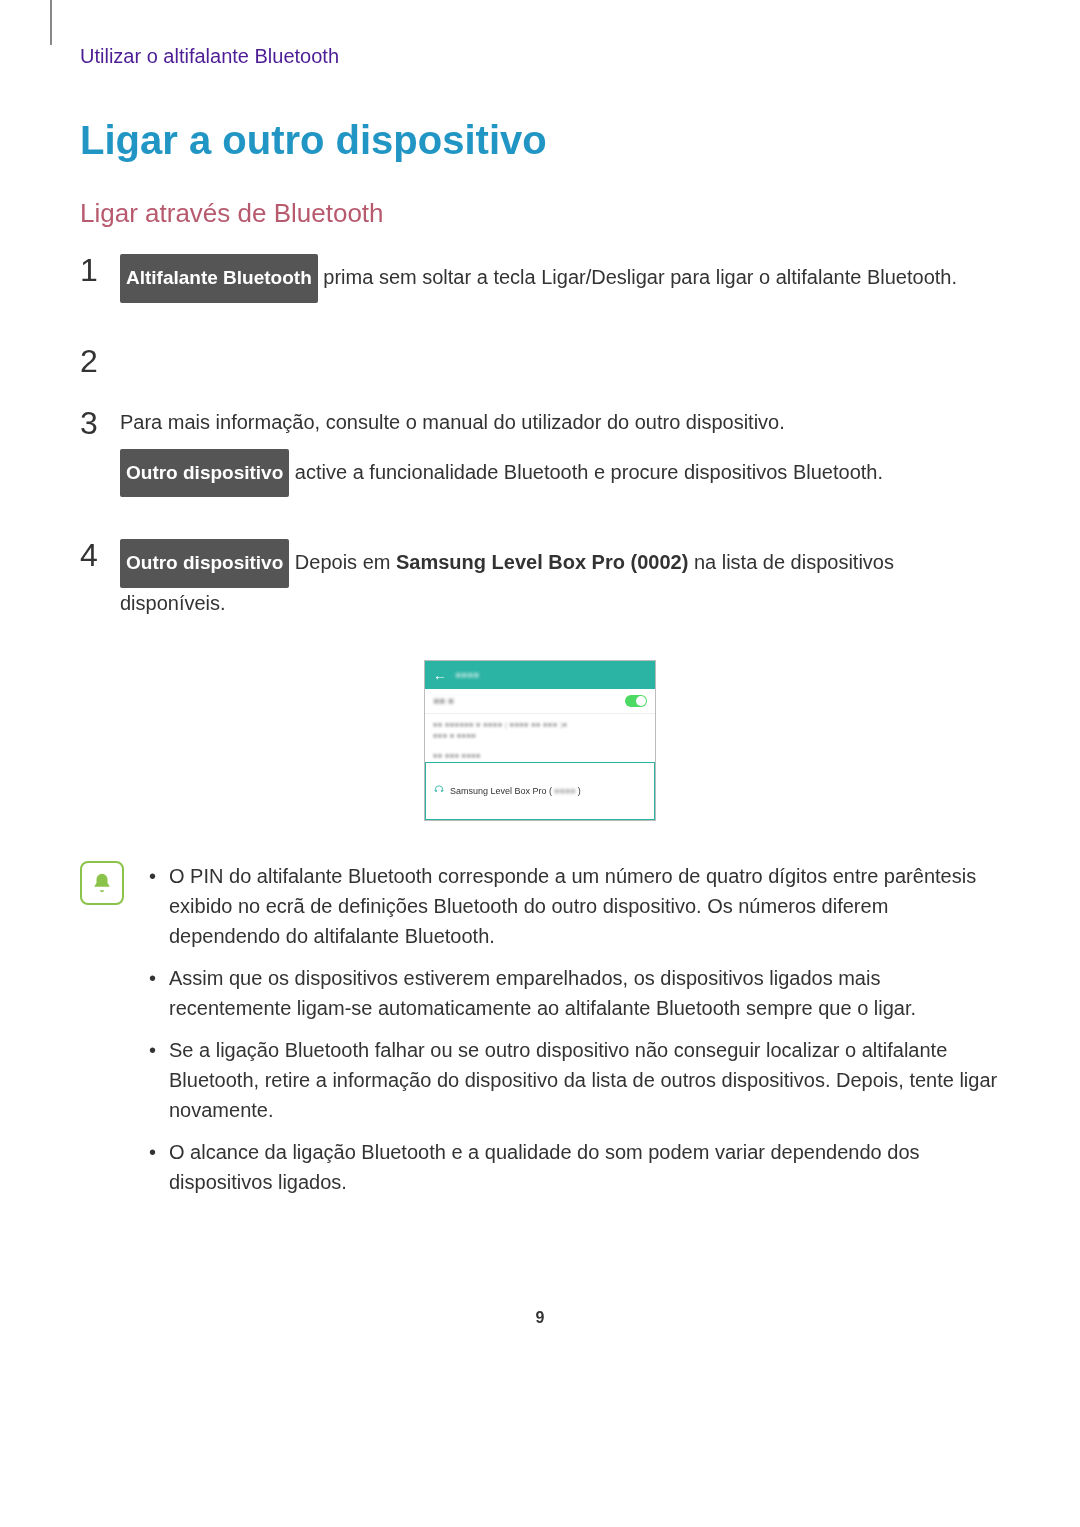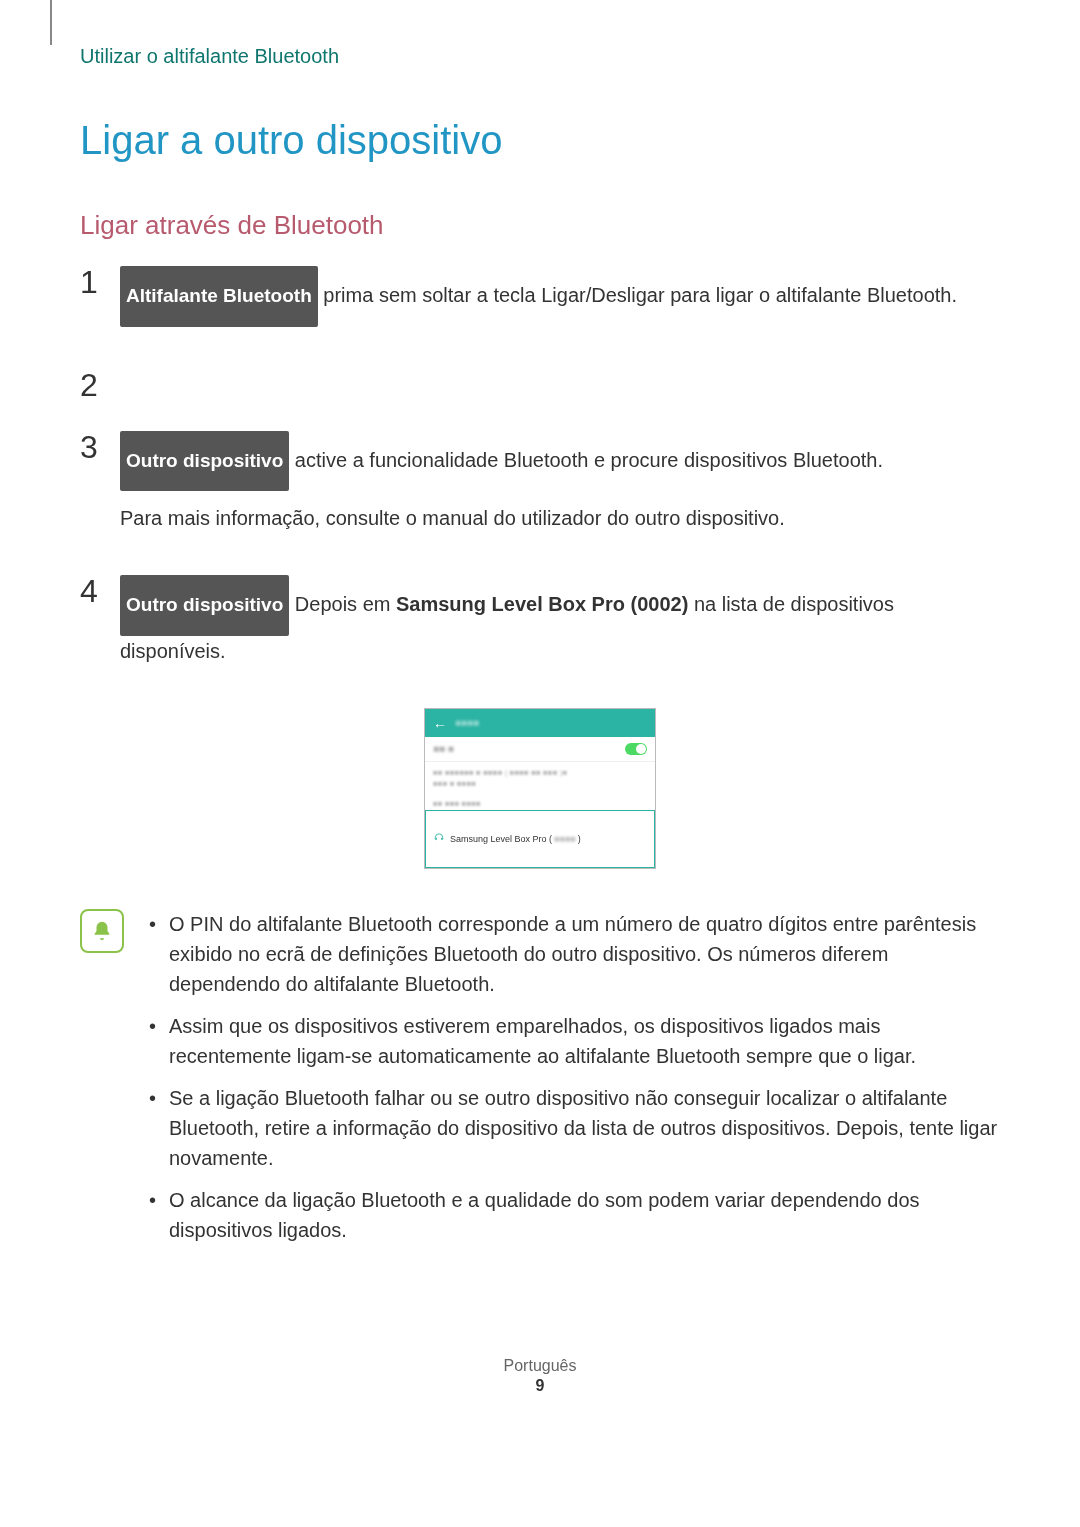--- a/index.html
+++ b/index.html
@@ -8,30 +8,30 @@
     font-family: Arial, Helvetica, sans-serif;
     background: #fff;
     color: #333;
     width: 1080px;
   }
   .page {
     padding: 40px 80px 30px 80px;
     position: relative;
   }
   .header {
-    color: #0f766e;
+    color: #4c1d95;
     font-size: 20px;
     margin-bottom: 50px;
     margin-top: 5px;
   }
   .title {
     color: #2196c4;
     font-size: 40px;
-    font-weight: normal;
-    margin-bottom: 47px;
+    font-weight: bold;
+    margin-bottom: 35px;
   }
   .subtitle {
     color: #b85a6e;
     font-size: 26px;
     font-weight: normal;
     margin-bottom: 25px;
   }
   .step {
     display: flex;
     margin-bottom: 30px;
@@ -50,21 +50,21 @@
     line-height: 1.5;
     color: #333;
   }
   .step-body p {
     margin: 0 0 12px 0;
   }
   .tag {
     background: #555;
     color: #fff;
     font-weight: bold;
-    padding: 16px 6px;
+    padding: 10px 6px;
     border-radius: 2px;
     font-size: 19px;
     display: inline-block;
   }
   .bold {
     font-weight: bold;
   }
   .screenshot {
     width: 230px;
     margin: 0 auto 40px auto;
@@ -230,24 +230,24 @@
 
   <div class="step">
     <div class="step-num">2</div>
     <div class="step-body">
     </div>
   </div>
 
   <div class="step">
     <div class="step-num">3</div>
     <div class="step-body">
+      <p>Para mais informação, consulte o manual do utilizador do outro dispositivo.</p>
       <p>
         <span class="tag">Outro dispositivo</span><span> active a funcionalidade Bluetooth e procure dispositivos Bluetooth.</span>
       </p>
-      <p>Para mais informação, consulte o manual do utilizador do outro dispositivo.</p>
     </div>
   </div>
 
   <div class="step">
     <div class="step-num">4</div>
     <div class="step-body">
       <p>
         <span class="tag">Outro dispositivo</span><span> Depois em </span><span class="bold">Samsung Level Box Pro (0002)</span><span> na lista de dispositivos disponíveis.</span>
       </p>
     </div>
@@ -299,16 +299,15 @@
         <div class="note-text">Se a ligação Bluetooth falhar ou se outro dispositivo não conseguir localizar o altifalante Bluetooth, retire a informação do dispositivo da lista de outros dispositivos. Depois, tente ligar novamente.</div>
       </div>
       <div class="note-item">
         <div class="bullet">•</div>
         <div class="note-text">O alcance da ligação Bluetooth e a qualidade do som podem variar dependendo dos dispositivos ligados.</div>
       </div>
     </div>
   </div>
 
   <div class="footer">
-    <div>Português</div>
     <div class="pg">9</div>
   </div>
 </div>
 
 </body></html>

